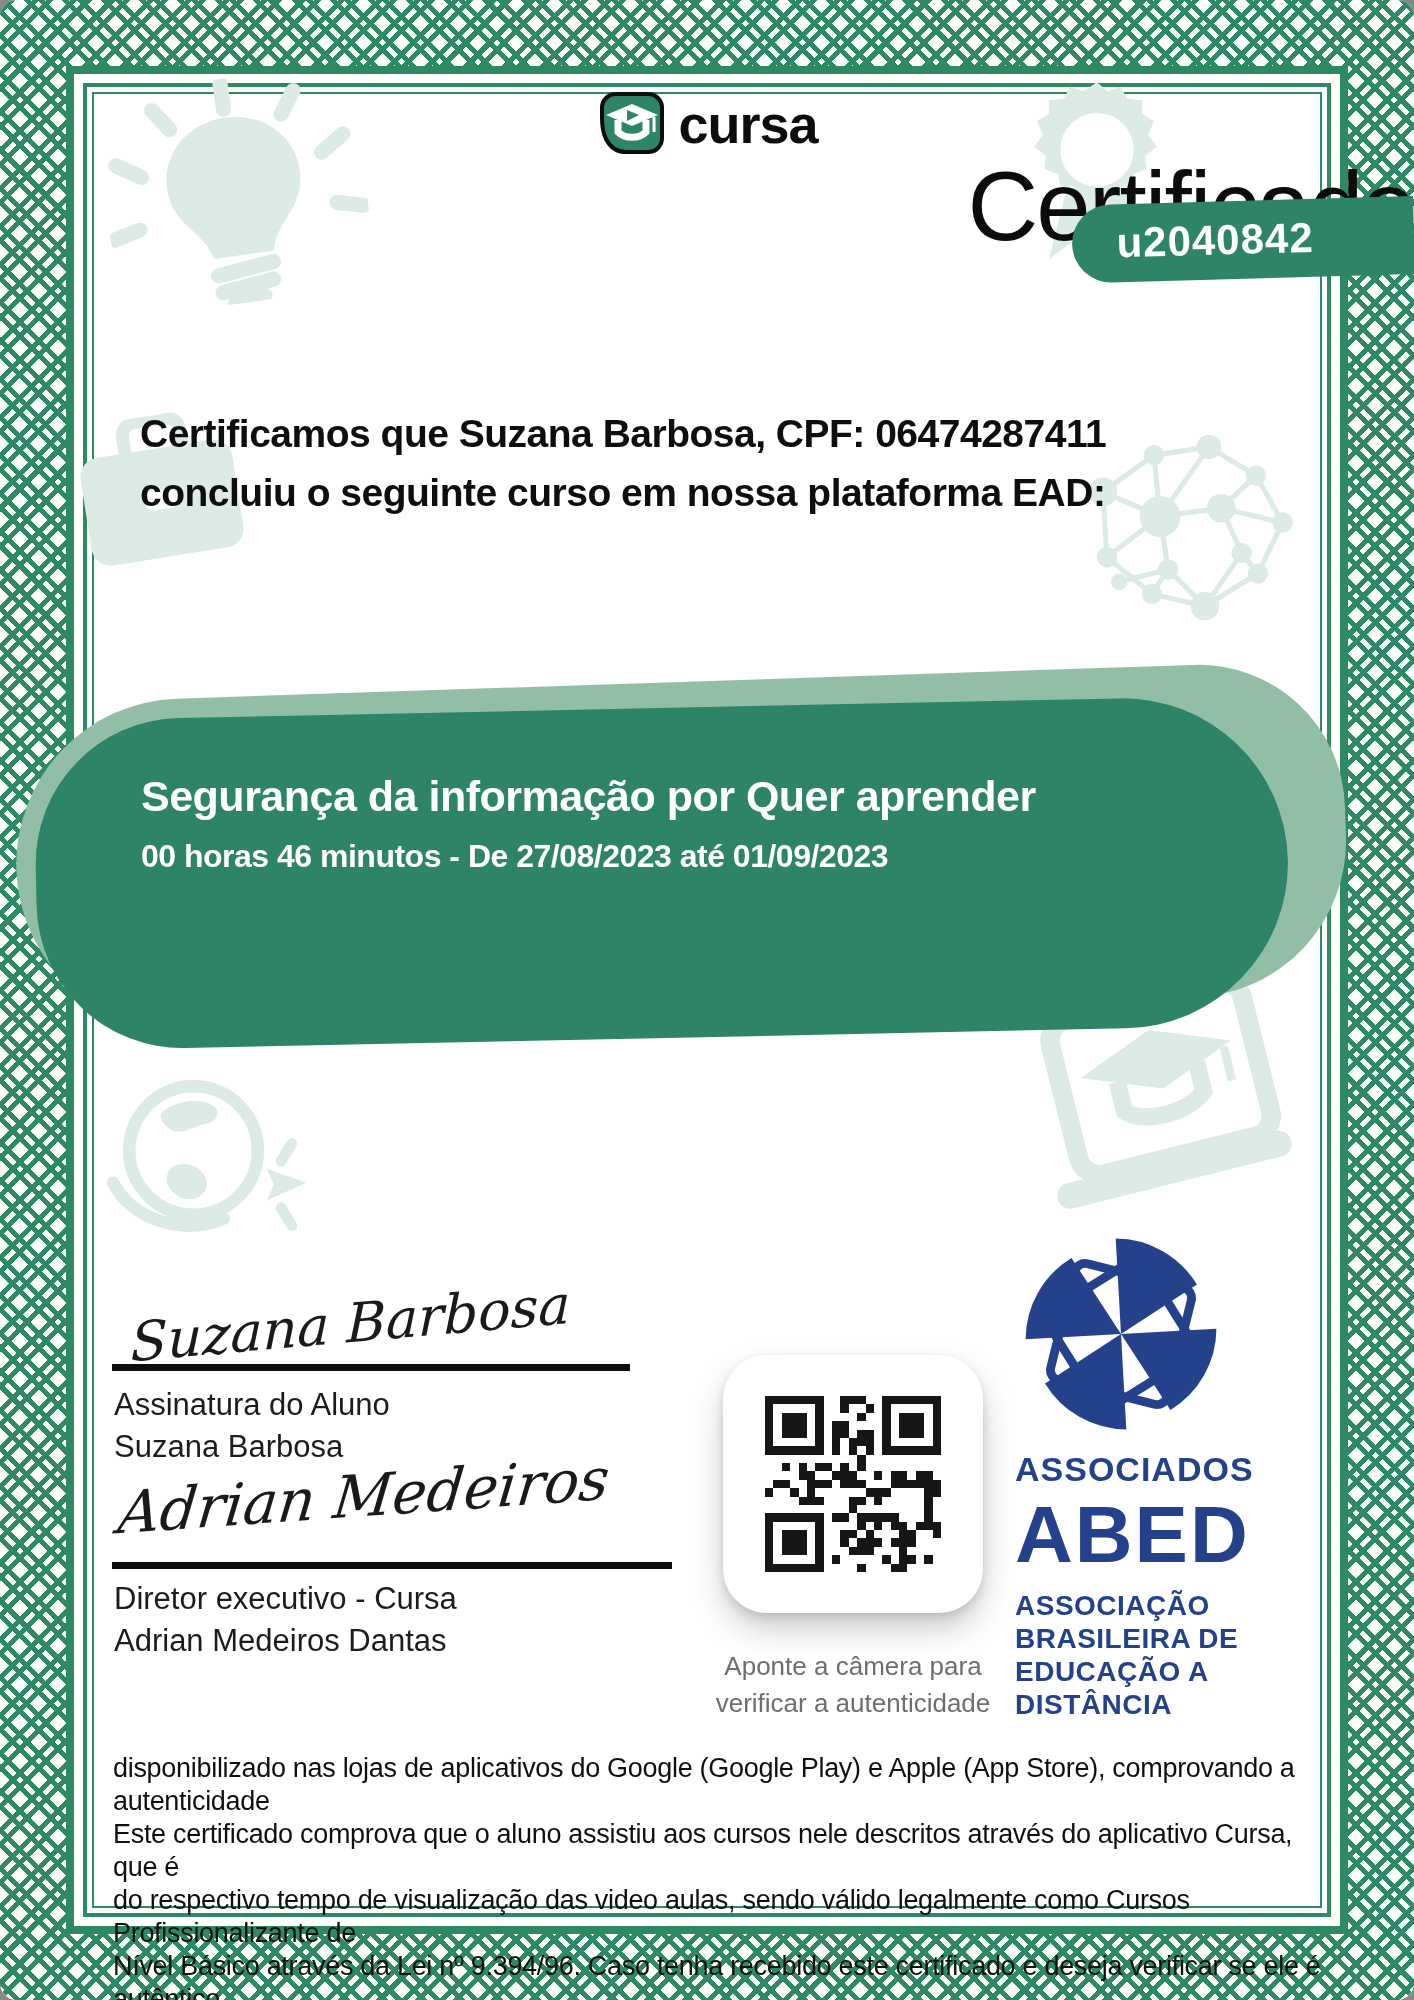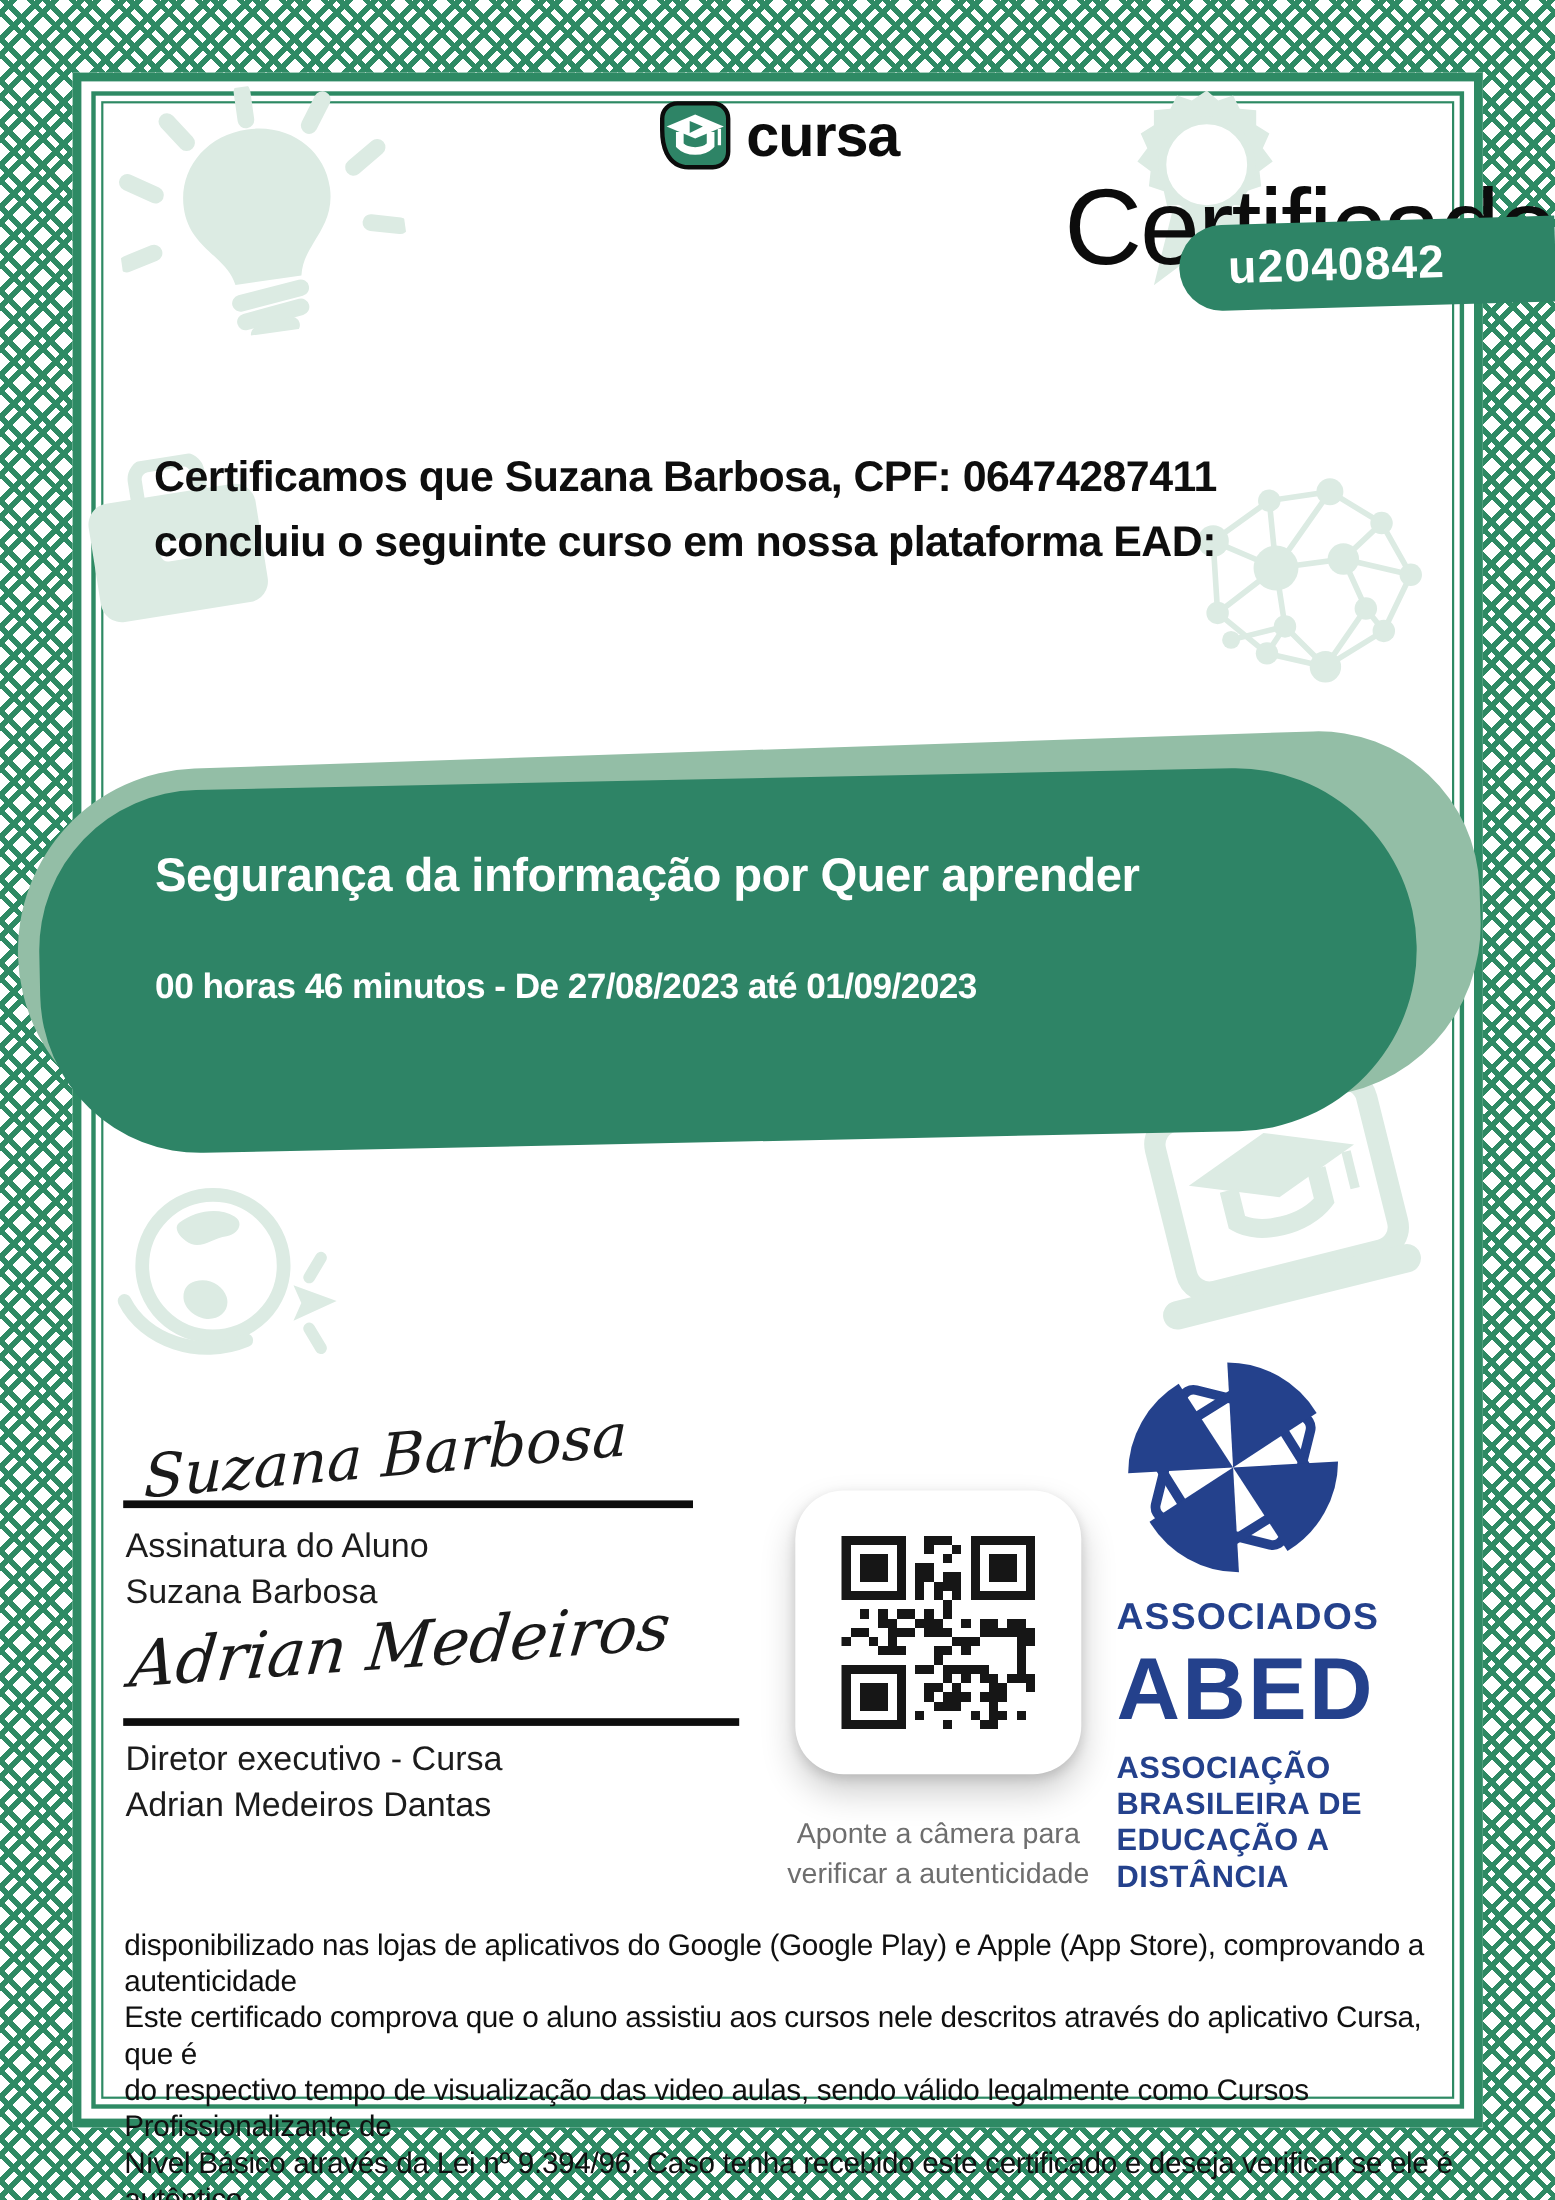--- a/index.html
+++ b/index.html
@@ -6,21 +6,21 @@
     --g:#2E8A64;        
     --g-dark:#2E8466;   
     --g-shadow:#93BEA6; 
     --g-pale:#DCEBE3;   
     --navy:#24418C;
     --ink:#111;
   }
   *{margin:0;padding:0;box-sizing:border-box;}
   html,body{background:#888;}
   body{font-family:"Liberation Sans",sans-serif;}
-  #page{position:relative;width:1414px;height:2000px;background:#fff;overflow:hidden;margin:0 auto;}
+  #page{position:relative;width:1414px;height:2000px;background:#fff;overflow:hidden;margin:0 auto;border-radius:17px;}
 
   
   .frame-pattern{position:absolute;inset:0;background:
     repeating-linear-gradient(45deg,  var(--g) 0 5px, transparent 5px 10px, var(--g) 10px 15px, transparent 15px 27px),
     repeating-linear-gradient(-45deg, var(--g) 0 5px, transparent 5px 10px, var(--g) 10px 15px, transparent 15px 27px),
     #fff;}
   .frame-white{position:absolute;inset:66px;background:#fff;border:8px solid var(--g);}
   .frame-line2{position:absolute;inset:83px;border:4px solid var(--g);}
   .frame-line3{position:absolute;inset:92px;border:2px solid var(--g);}
 
@@ -41,21 +41,21 @@
   
   .intro{position:absolute;left:140px;top:404px;font-size:39px;font-weight:700;color:#0e0e0e;
     letter-spacing:-0.5px;line-height:59px;}
 
   
   .blob-shadow{position:absolute;left:16px;top:682px;width:1330px;height:332px;background:var(--g-shadow);
     border-radius:170px 150px 160px 170px;transform:rotate(-1.9deg);}
   .blob{position:absolute;left:36px;top:708px;width:1252px;height:330px;background:var(--g-dark);
     border-radius:150px 170px 170px 150px;transform:rotate(-1.2deg);}
   .course-title{position:absolute;left:141px;top:772px;color:#fff;font-size:43px;font-weight:700;letter-spacing:-0.5px;}
-  .course-schedule{position:absolute;left:141px;top:838px;color:#fff;font-size:32px;font-weight:700;letter-spacing:-0.5px;margin-top:40px;}
+  .course-schedule{position:absolute;left:141px;top:838px;color:#fff;font-size:32px;font-weight:700;letter-spacing:-0.5px;}
 
   
   .sig-script{position:absolute;font-family:"DejaVu Serif",serif;font-style:italic;color:#1a1a1a;white-space:nowrap;}
   .sig1{left:130px;top:1292px;font-size:54px;transform:rotate(-5deg) skewX(-6deg);}
   .sig2{left:118px;top:1462px;font-size:58px;transform:rotate(-4deg) skewX(-10deg);}
   .sig-rule{position:absolute;height:7px;background:#0d0d0d;}
   .rule1{left:112px;top:1364px;width:518px;}
   .rule2{left:112px;top:1562px;width:560px;}
   .sig-label{position:absolute;font-size:31px;color:#1c1c1c;line-height:42px;}
   .lab1{left:114px;top:1384px;}

